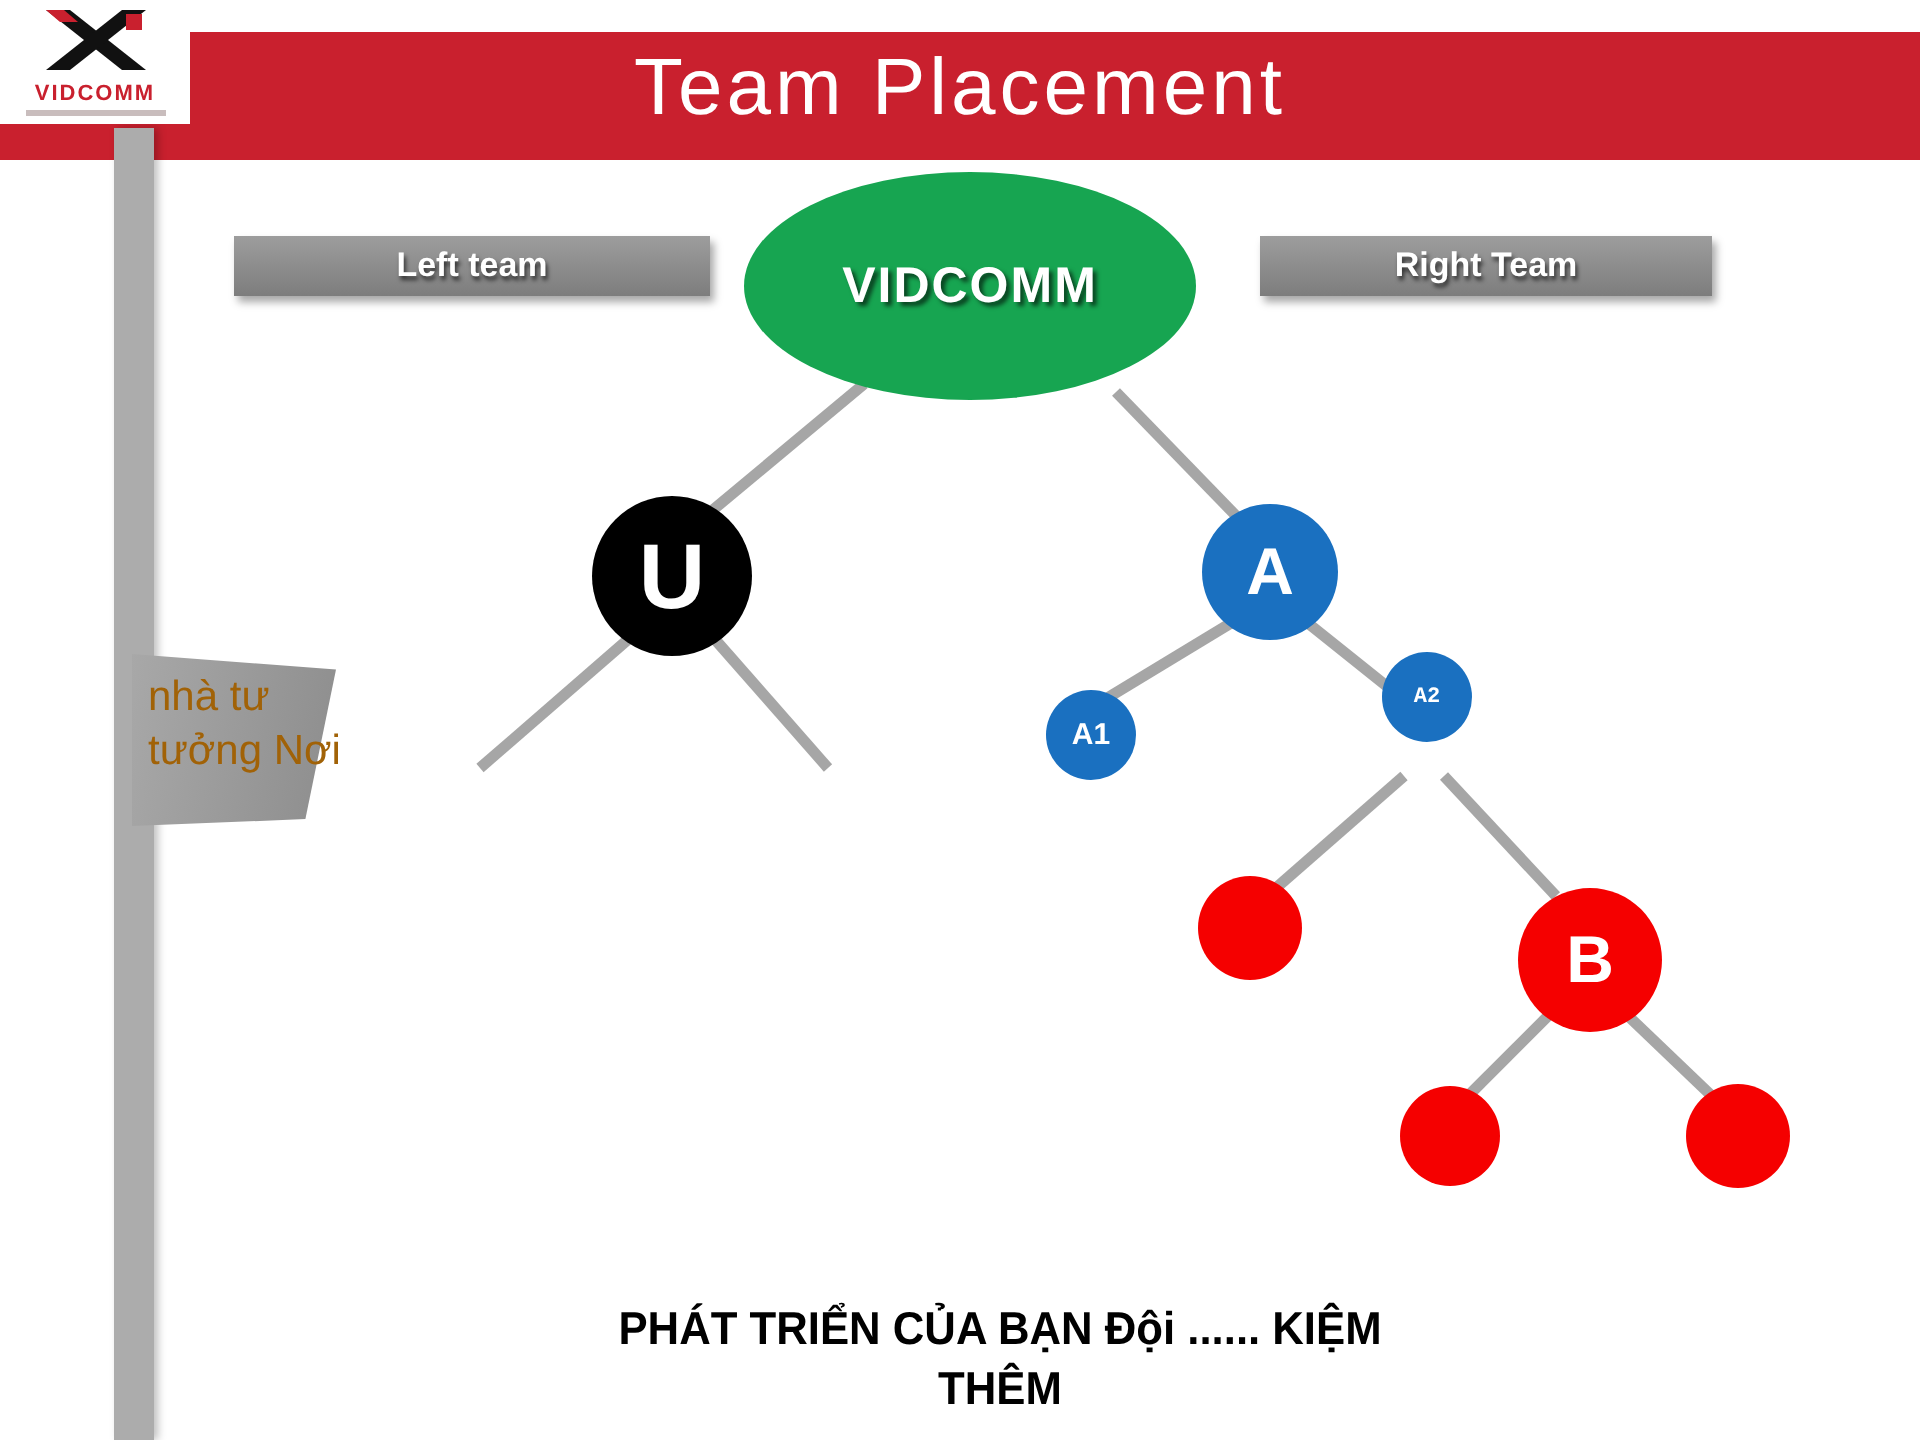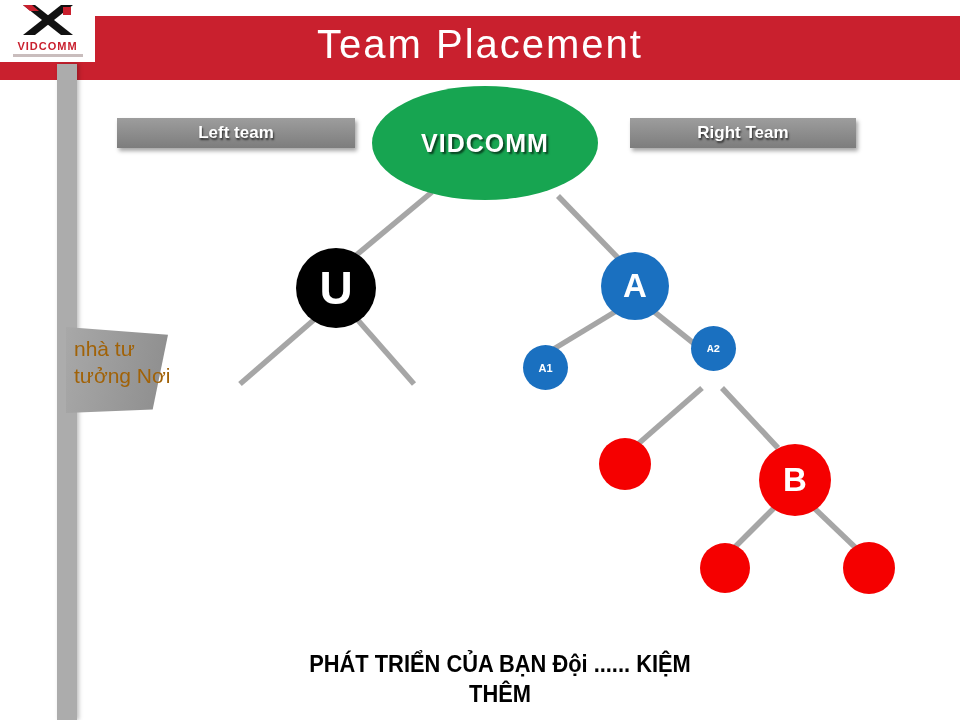--- a/index.html
+++ b/index.html
@@ -65,21 +65,21 @@
     position:absolute; display:flex; align-items:center; justify-content:center;
     border-radius:50%; color:#fff; font-weight:bold; z-index:2;
   }
   .node-sponsor {
     left:372px; top:86px; width:226px; height:114px;
     font-size:25px; letter-spacing:1px;
     text-shadow:2px 2px 2px rgba(0,0,0,0.6);
   }
   .node-u  { left:296px; top:248px; width:80px; height:80px; font-size:46px; }
   .node-a  { left:601px; top:252px; width:68px; height:68px; font-size:33px; }
-  .node-a1 { left:523px; top:345px; width:45px; height:45px; font-size:11px; }
+  .node-a1 { left:523px; top:345px; width:45px; height:45px; font-size:15px; }
   .node-a2 { left:691px; top:326px; width:45px; height:45px; font-size:11px;font-family:Liberation Mono, monospace; }
   .node-red-left { left:599px; top:438px; width:52px; height:52px; }
   .node-b  { left:759px; top:444px; width:72px; height:72px; font-size:33px; }
   .node-red-bl { left:700px; top:543px; width:50px; height:50px; }
   .node-red-br { left:843px; top:542px; width:52px; height:52px; }
 
   
   .callout-shape {
     position:absolute; left:66px; top:327px; width:102px; height:86px;
     background:linear-gradient(100deg,#a8a8a8,#8d8d8d);

